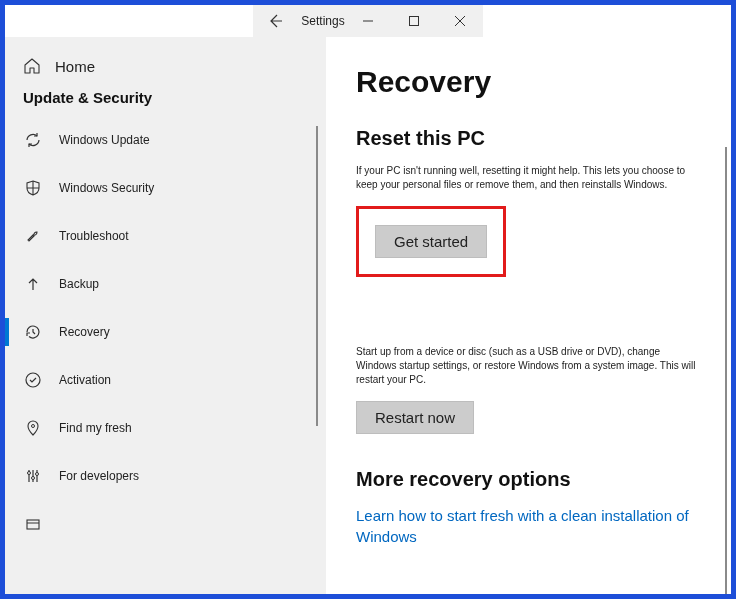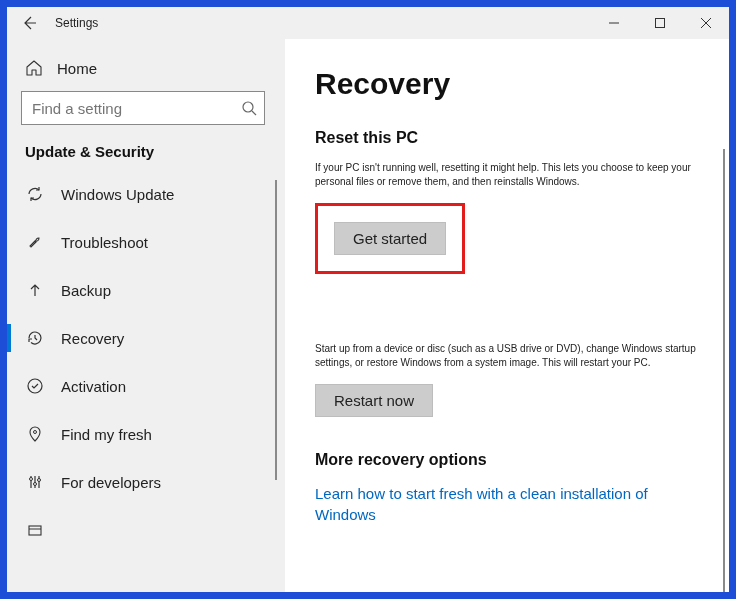--- a/index.html
+++ b/index.html
@@ -2,25 +2,26 @@
 <html><head>
 <meta charset="utf-8">
 <style>
 * { margin: 0; padding: 0; box-sizing: border-box; font-family: "Segoe UI", -apple-system, sans-serif; }
 html, body { height: 100%; }
 body { background: #fff; }
 
 .window {
   width: 736px;
   height: 599px;
-  border: 7px solid #1d4ed8;
+  border: 5px solid #1d4ed8;
   display: flex;
   flex-direction: column;
   overflow: hidden;
   position: relative;
+  align-items: center;
 }
 
 .titlebar {
   height: 32px;
   display: flex;
   align-items: center;
   background: #f0f0f0;
 }
 .titlebar .back {
   width: 44px;
@@ -48,21 +49,21 @@
   cursor: pointer;
 }
 
 .body {
   flex: 1;
   display: flex;
   overflow: hidden;
 }
 
 .sidebar {
-  width: 278px;
+  width: 321px;
   background: #f0f0f0;
   padding: 12px 6px 0 0;
   display: flex;
   flex-direction: column;
   overflow: hidden;
 }
 
 .home-row {
   display: flex;
   align-items: center;
@@ -126,21 +127,21 @@
   width: 4px;
   background: #0078d4;
 }
 .nav-item .icon {
   width: 20px;
   display: flex;
   align-items: center;
   justify-content: center;
 }
 .nav-item .lbl {
-  font-size: 15px;
+  font-size: 12px;
   color: #222;
 }
 
 .sidebar-scroll {
   position: absolute;
   right: 2px;
   top: 10px;
   width: 2px;
   height: 300px;
   background: #8a8a8a;
@@ -153,21 +154,21 @@
   position: relative;
   background: #fff;
 }
 .content h1 {
   font-size: 30px;
   font-weight: 600;
   color: #111;
   margin-bottom: 28px;
 }
 .content h2 {
-  font-size: 16px;
+  font-size: 20px;
   font-weight: 600;
   color: #111;
   margin-bottom: 14px;
 }
 .content p {
   font-size: 10px;
   color: #222;
   line-height: 1.4;
   margin-bottom: 14px;
 }
@@ -236,44 +237,43 @@
 
       <div class="home-row">
         <span class="icon">
           <svg width="18" height="18" viewBox="0 0 18 18">
               <path d="M2 8 L9 2 L16 8 V16 H11 V11 H7 V16 H2 Z" stroke="#333" stroke-width="1.1" fill="none" stroke-linejoin="round"></path>
             </svg>
         </span>
         <span class="lbl">Home</span>
       </div>
 
-      <div class="search">
-        <input type="text" placeholder="Find a setting" style="">
-        <span class="sicon">
-          <svg width="16" height="16" viewBox="0 0 16 16">
-              <circle cx="7" cy="7" r="5" stroke="#666" stroke-width="1.2" fill="none"></circle>
-              <path d="M11 11 L15 15" stroke="#666" stroke-width="1.2"></path>
-            </svg>
-        </span>
-      </div>
 
       <div class="category">Update &amp; Security</div>
 
       <div class="navlist">
 
         <div class="nav-item">
           <span class="icon">
             <svg width="18" height="18" viewBox="0 0 18 18">
                 <path d="M3 9a6 6 0 0 1 10-4 M15 9a6 6 0 0 1-10 4" stroke="#333" stroke-width="1.2" fill="none"></path>
                 <path d="M13 2v3h-3 M5 16v-3h3" stroke="#333" stroke-width="1.2" fill="none"></path>
               </svg>
           </span>
           <span class="lbl">Windows Update</span>
         </div>
 
+        <div class="nav-item">
+          <span class="icon">
+            <svg width="18" height="18" viewBox="0 0 18 18">
+                <path d="M9 2 L15 4 V9 C15 13 12 15 9 16 C6 15 3 13 3 9 V4 Z M9 2 V16 M3 9 H15" stroke="#333" stroke-width="1.1" fill="none"></path>
+              </svg>
+          </span>
+          <span class="lbl">Windows Security</span>
+        </div>
 
         <div class="nav-item">
           <span class="icon">
             <svg width="18" height="18" viewBox="0 0 18 18">
                 <path d="M13 5a3 3 0 0 1-4 3 L4 13 l1 1 5-5a3 3 0 0 1 3-4z" stroke="#333" stroke-width="1.1" fill="none"></path>
               </svg>
           </span>
           <span class="lbl">Troubleshoot</span>
         </div>
 

